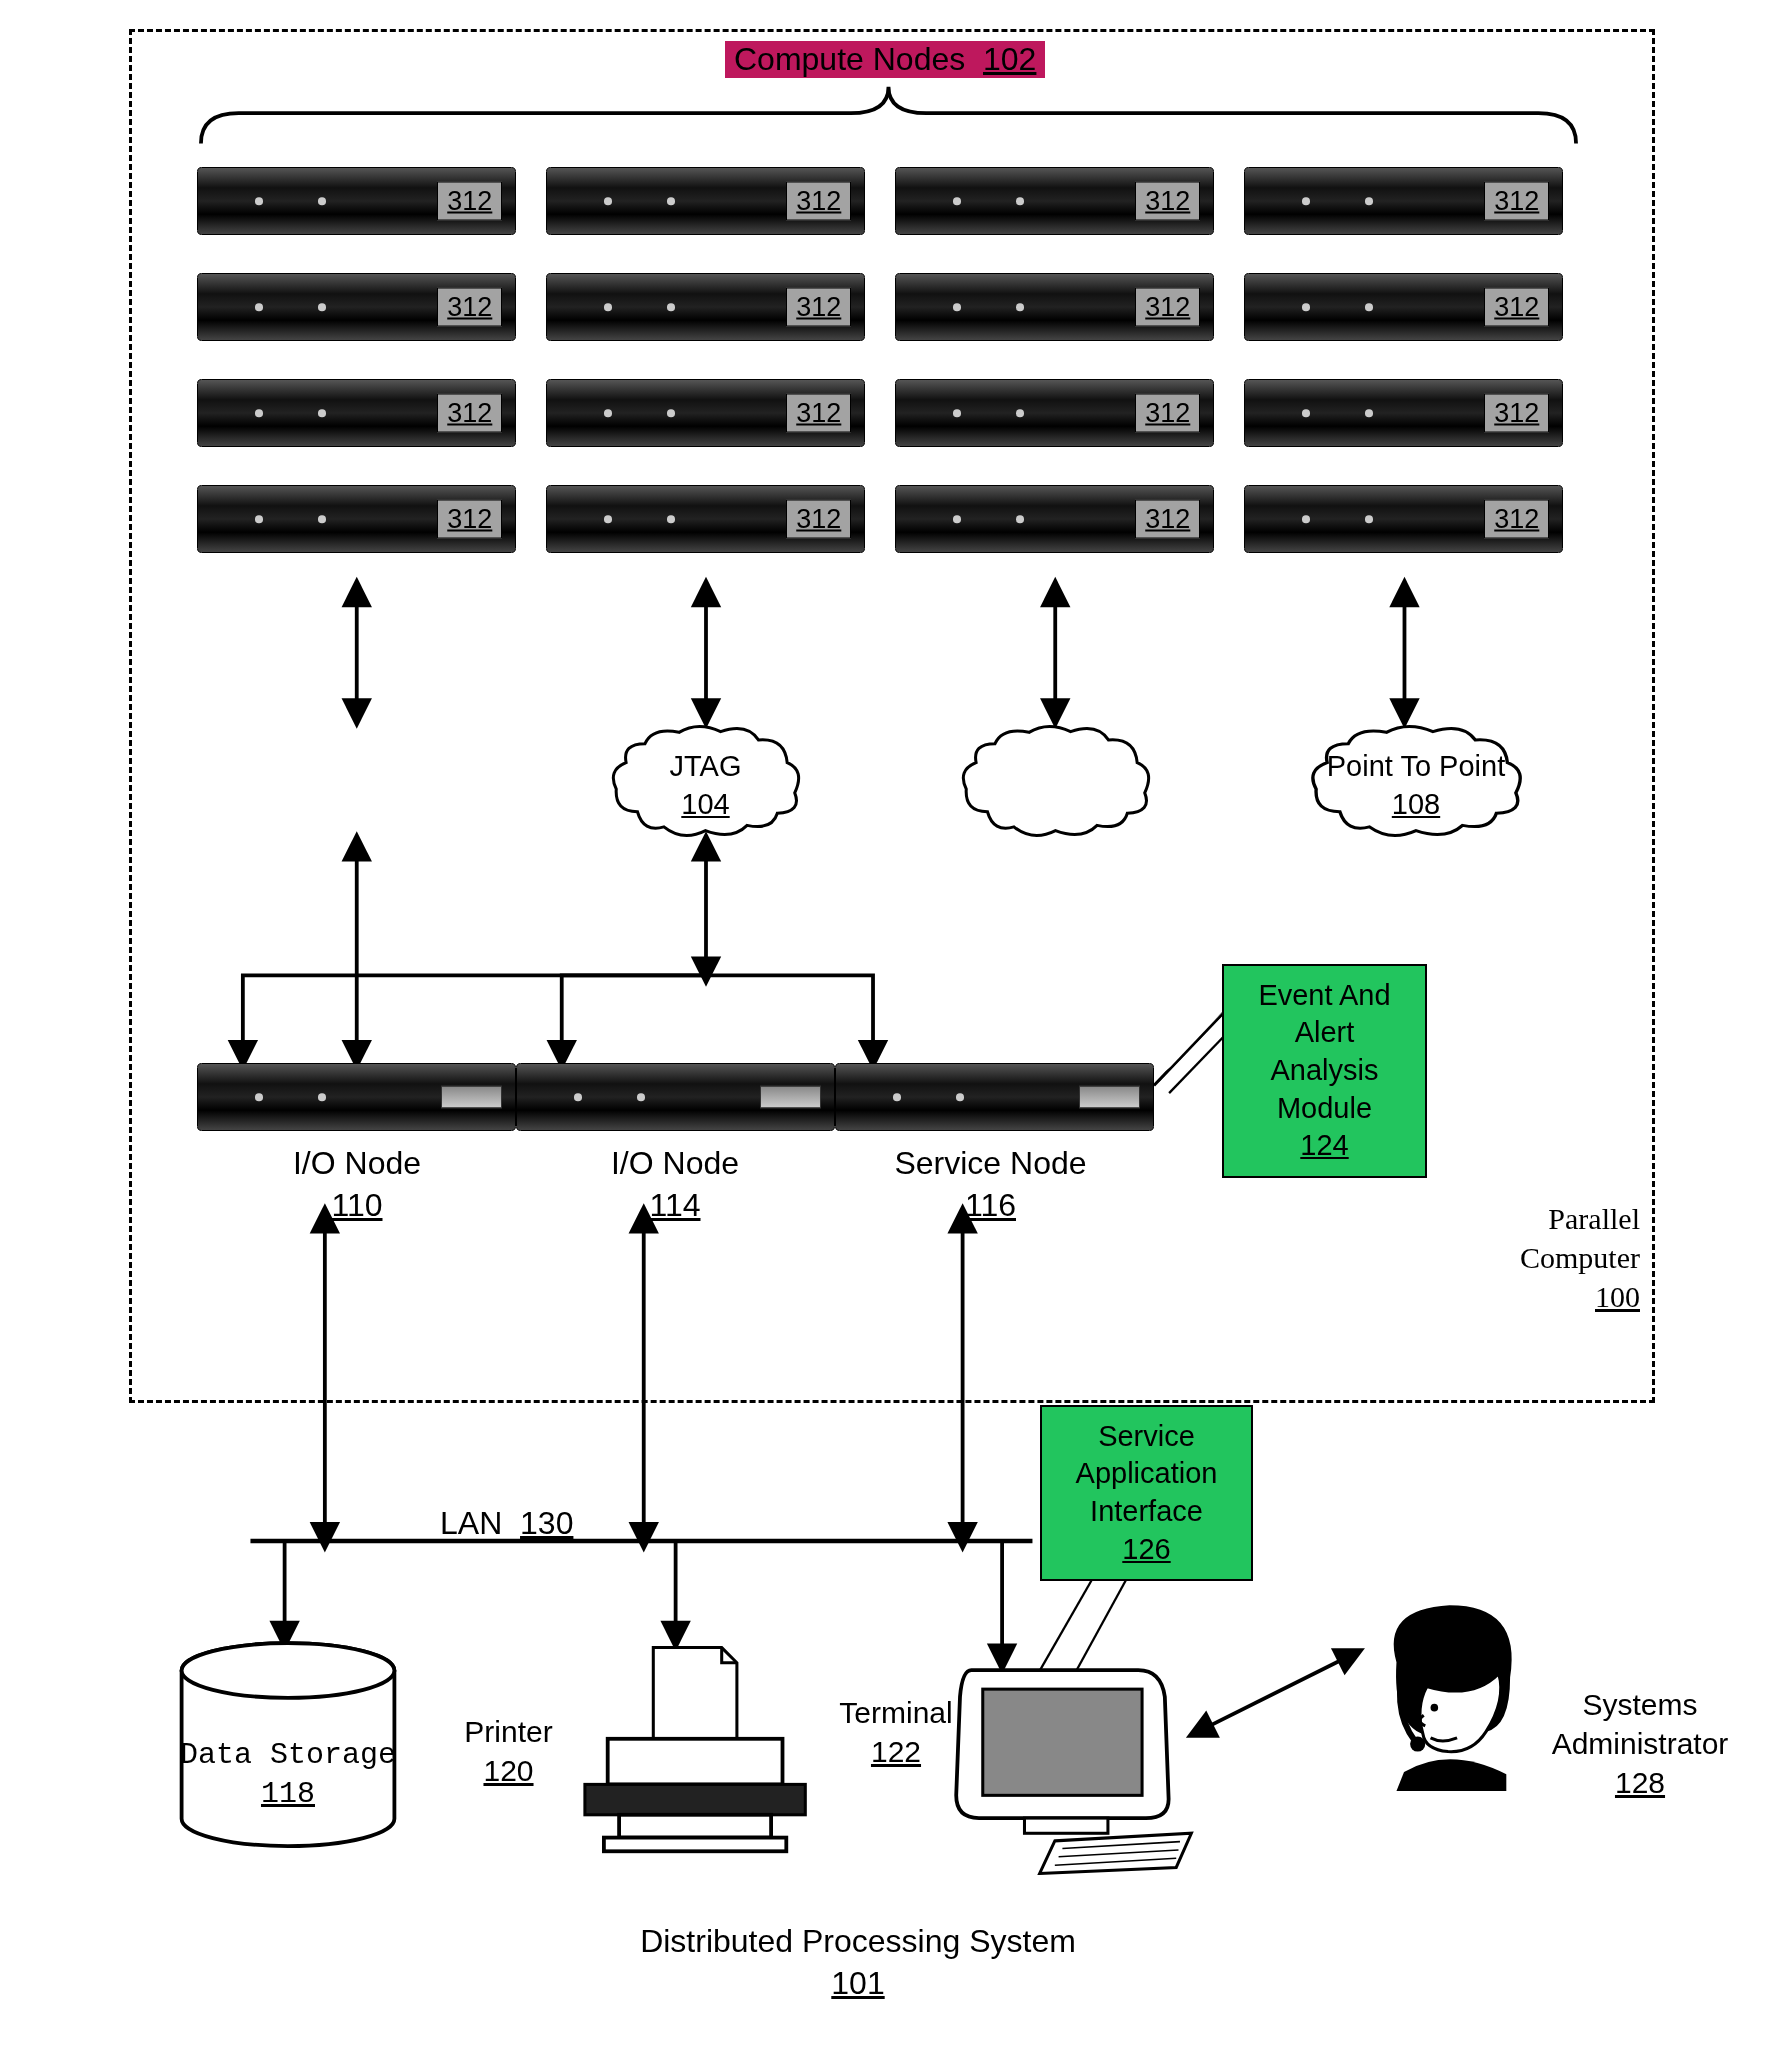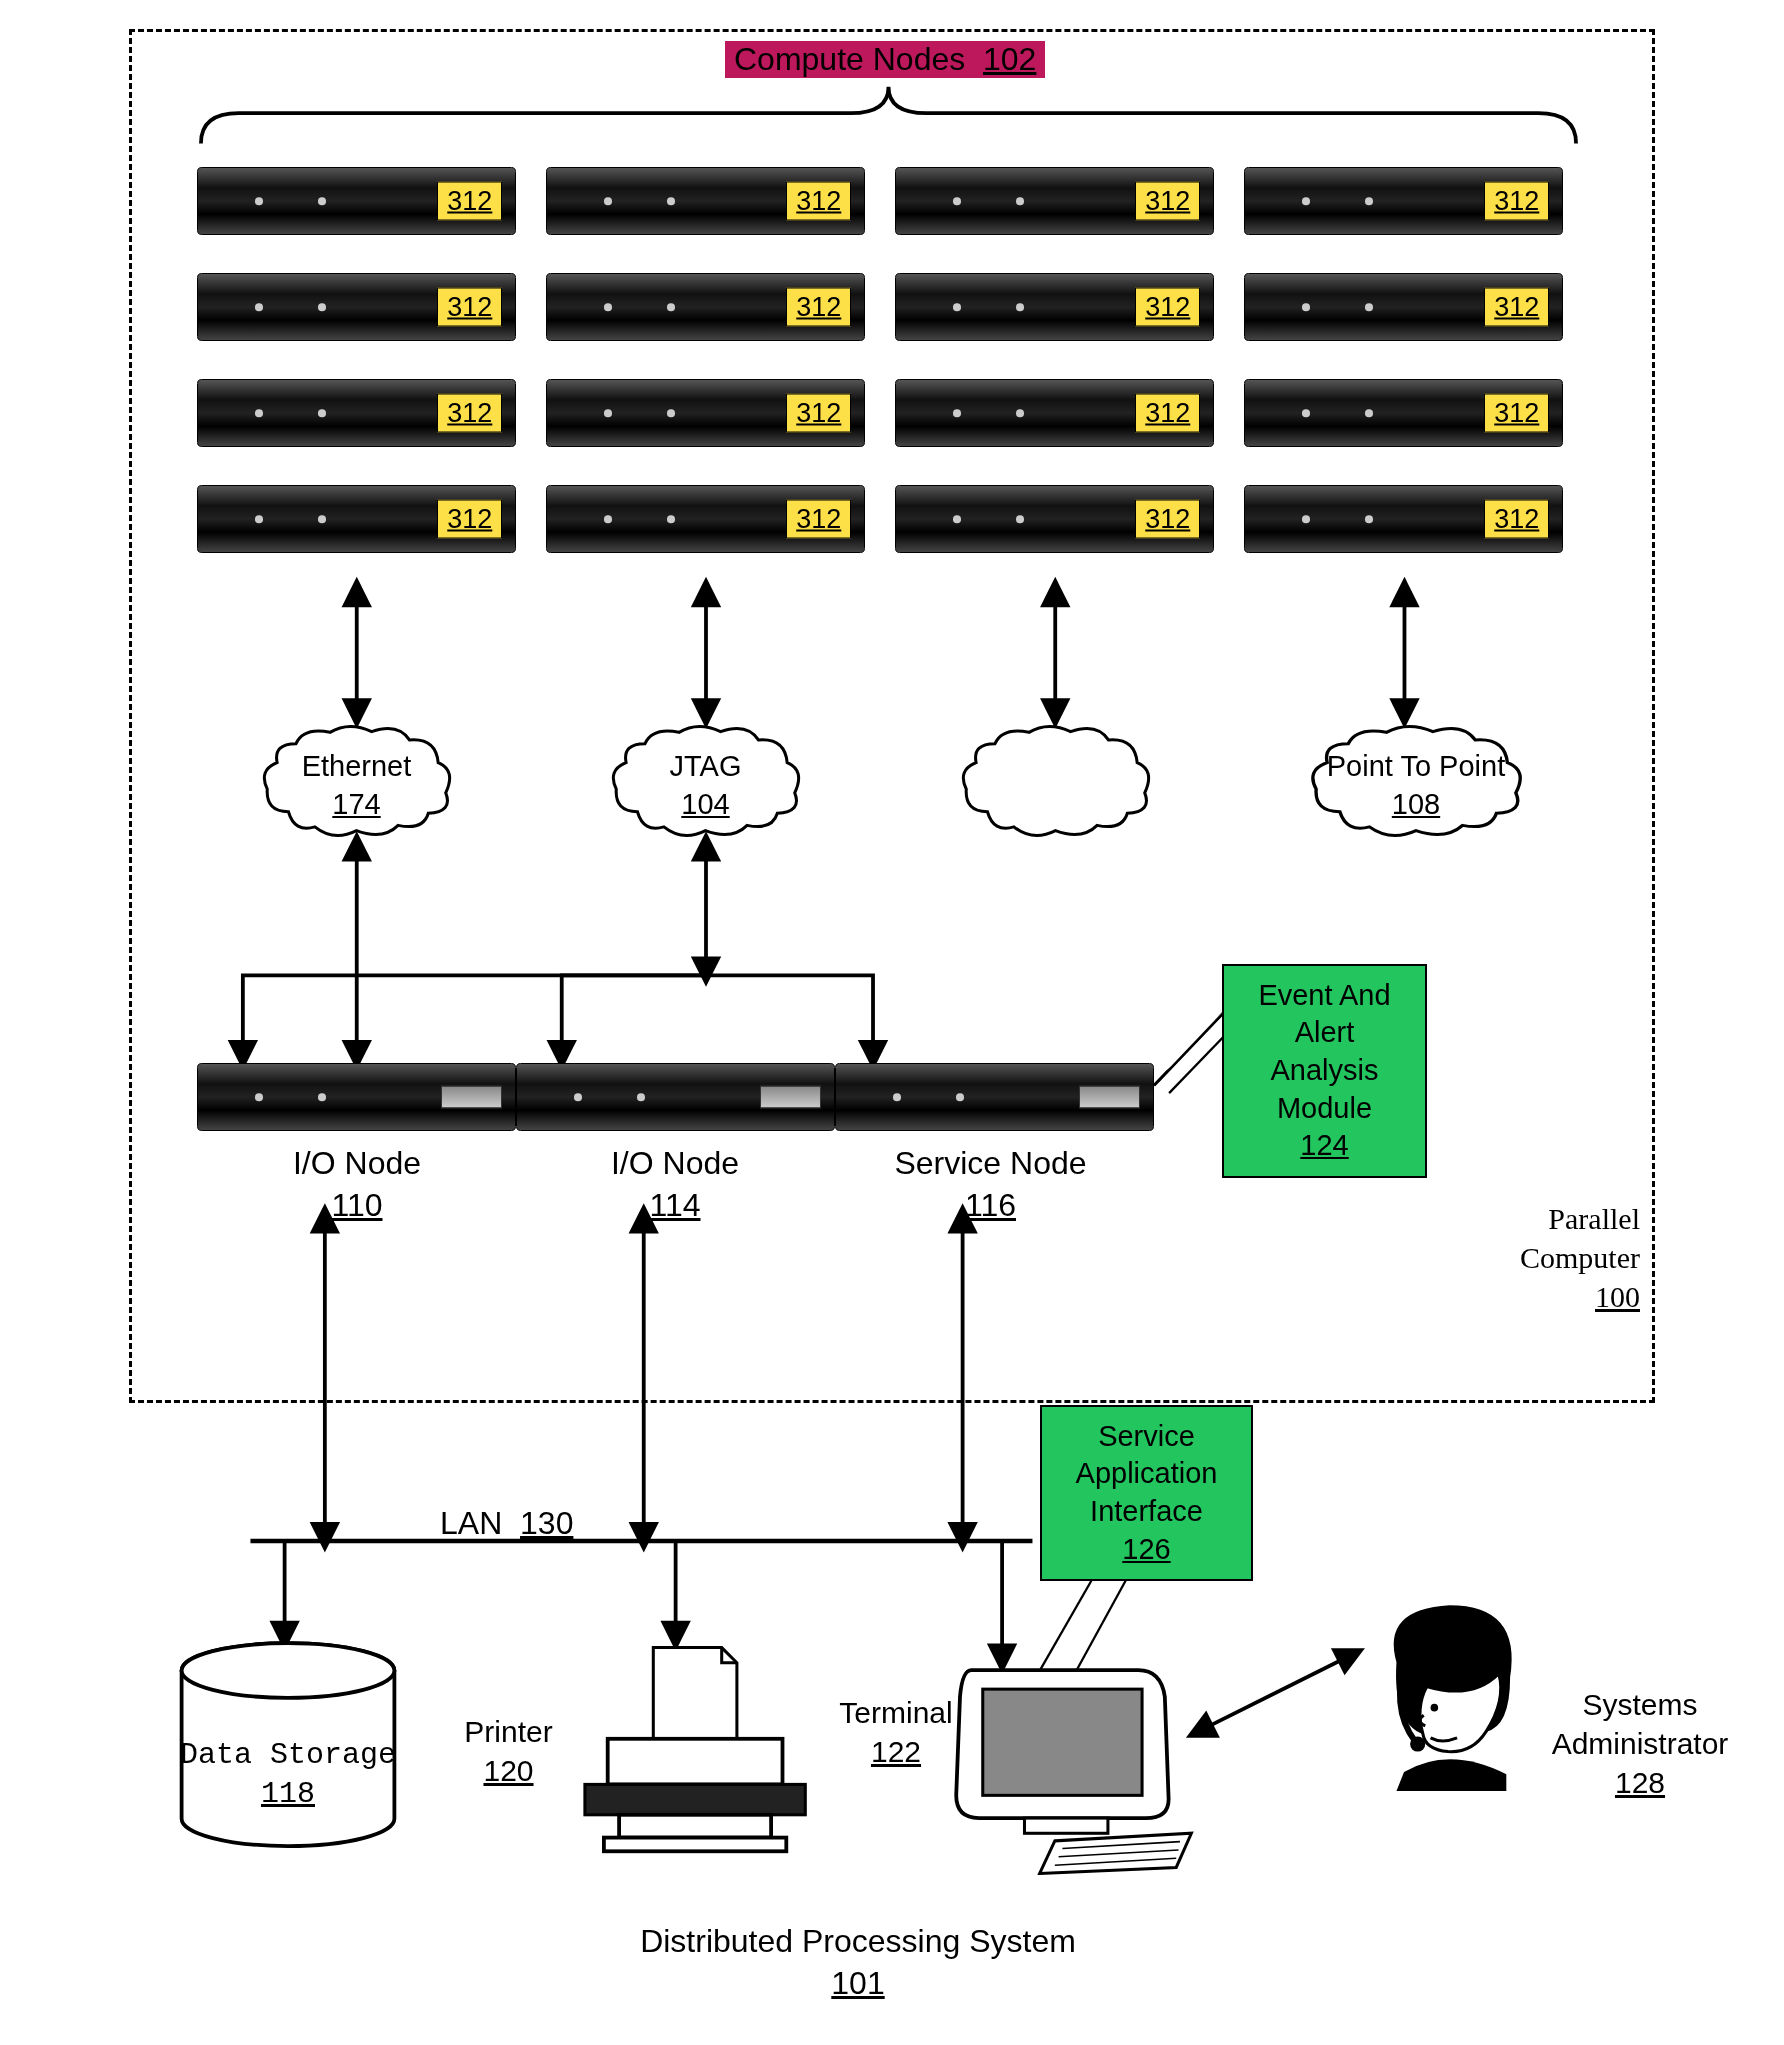--- a/index.html
+++ b/index.html
@@ -56,21 +56,21 @@
   }
   .rack-body::before, .rack-body::after {
     content:""; position:absolute; top:50%; width:7.6px; height:7.6px;
     background:#ccc; border-radius:50%; transform:translateY(-50%);
   }
   .rack-body::before { left: 18%; }
   .rack-body::after { left: 38%; }
   .rack-label {
     position: absolute;
     right: 13.7px; top: 50%; transform: translateY(-50%);
-    background: #fde047; border: 1.5px solid #000;
+    background: #a3a3a3; border: 1.5px solid #000;
     padding: 3px 9px; font-size: 27px;
     text-decoration: underline;
   }
   .rack-tag {
     position: absolute;
     right: 13.7px; top: 50%; transform: translateY(-50%);
     width: 61px; height: 23px;
     background: linear-gradient(to bottom, #888, #ccc);
     border: 0.8px solid #333;
   }
@@ -249,29 +249,20 @@
     <line x1="355" y1="2010" x2="355" y2="2135" stroke="#000" stroke-width="5" marker-end="url(#arrB)"></line>
     <line x1="870" y1="2010" x2="870" y2="2135" stroke="#000" stroke-width="5" marker-end="url(#arrB)"></line>
     <line x1="1300" y1="2010" x2="1300" y2="2165" stroke="#000" stroke-width="5" marker-end="url(#arrB)"></line>
 
     <line x1="1420" y1="2058" x2="1350" y2="2180" stroke="#000" stroke-width="3"></line>
     <line x1="1465" y1="2058" x2="1390" y2="2195" stroke="#000" stroke-width="3"></line>
 
     <line x1="1560" y1="2260" x2="1760" y2="2160" stroke="#000" stroke-width="5" marker-start="url(#arrBS)" marker-end="url(#arrB)"></line>
   </svg>
 
-  <div class="cloud" style="left:243px; top:706px;">
-    <svg class="cloud-svg" viewBox="0 0 260 160">
-      <path d="M40,120 Q10,120 12,90 Q0,65 25,55 Q20,30 50,30 Q60,8 95,15 Q120,0 150,14 Q185,2 200,25 Q235,22 238,55 Q262,65 248,95 Q258,120 225,122 Q218,145 185,138 Q165,158 130,145 Q100,160 75,140 Q48,148 40,120 Z" fill="#fff" stroke="#000" stroke-width="4"></path>
-    </svg>
-    <div class="cloud-text">
-      <div>Ethernet</div>
-      <div class="ref">174</div>
-    </div>
-  </div>
   <div class="cloud" style="left:592px; top:706px;">
     <svg class="cloud-svg" viewBox="0 0 260 160">
       <path d="M40,120 Q10,120 12,90 Q0,65 25,55 Q20,30 50,30 Q60,8 95,15 Q120,0 150,14 Q185,2 200,25 Q235,22 238,55 Q262,65 248,95 Q258,120 225,122 Q218,145 185,138 Q165,158 130,145 Q100,160 75,140 Q48,148 40,120 Z" fill="#fff" stroke="#000" stroke-width="4"></path>
     </svg>
     <div class="cloud-text">
       <div>JTAG</div>
       <div class="ref">104</div>
     </div>
   </div>
   <div class="cloud" style="left:942px; top:706px;">

